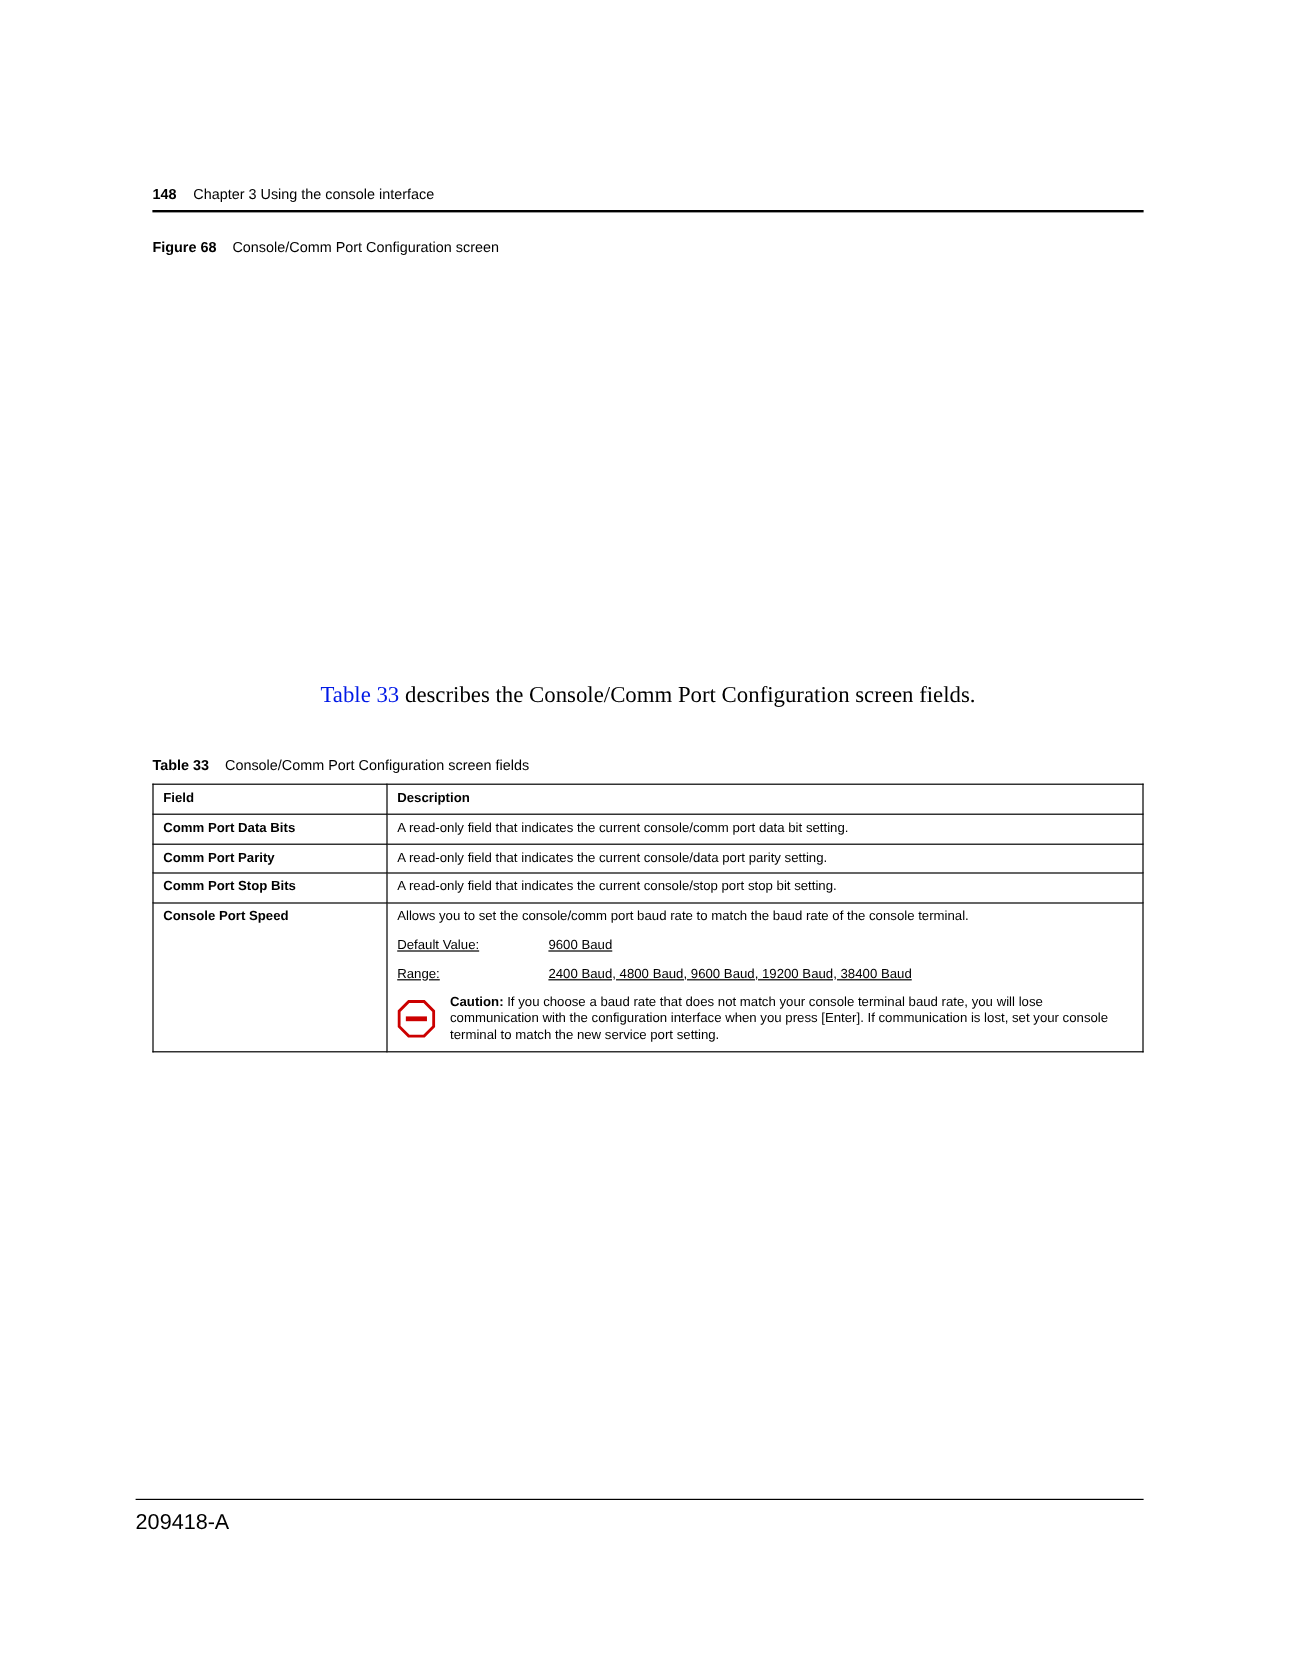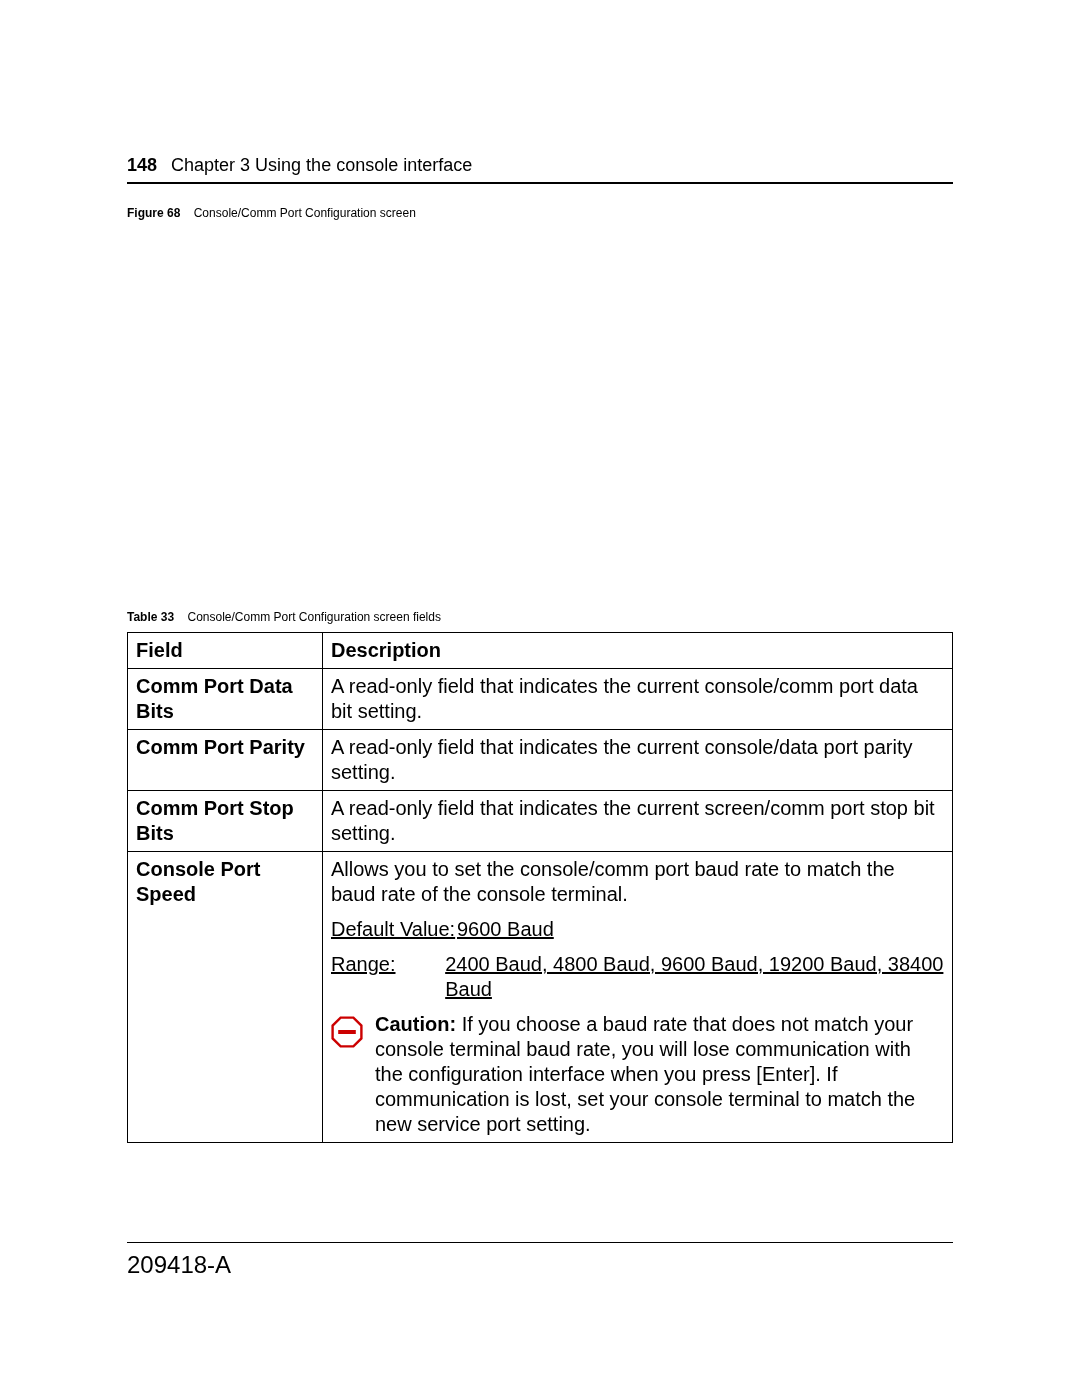--- a/index.html
+++ b/index.html
@@ -11,21 +11,21 @@
   }
   .page {
     width: 1080px;
     height: 1397px;
     position: relative;
     box-sizing: border-box;
     padding: 155px 127px 0 127px;
   }
   .header-line {
     display: flex;
-    font-size: 18px;
+    font-size: 12px;
     padding-bottom: 6px;
     border-bottom: 2px solid #000;
   }
   .header-line .pgnum {
     font-weight: bold;
     margin-right: 14px;
   }
   .fig-caption {
     margin-top: 22px;
     font-size: 12px;
@@ -51,21 +51,21 @@
     font-size: 12px;
     margin-bottom: 8px;
   }
   .tbl-caption .label {
     font-weight: bold;
     margin-right: 10px;
   }
   table.fields {
     border-collapse: collapse;
     width: 100%;
-    font-size: 20px;
+    font-size: 11px;
     line-height: 1.25;
   }
   table.fields th, table.fields td {
     border: 1.5px solid #000;
     text-align: left;
     vertical-align: top;
     padding: 5px 8px;
   }
   table.fields th {
     font-weight: bold;
@@ -76,45 +76,48 @@
   .kv { display: flex; text-decoration: underline; }
   .kv .k { width: 126px; }
   .caution-row { display: flex; align-items: flex-start; gap: 12px; }
   .caution-icon {
     flex: 0 0 32px;
     margin-top: 4px;
   }
   .stop-svg { width: 32px; height: 32px; display: block; }
   .footer {
     position: absolute;
-    left: 127px;
+    left: 113px;
     right: 127px;
     bottom: 118px;
     border-top: 1.5px solid #000;
     padding-top: 8px;
-    font-size: 24px;
+    font-size: 18px;
   }
 </style>
 </head>
 <body>
 
 <div class="page">
 
   <div class="header-line">
     <span class="pgnum">148</span>
     <span>Chapter 3  Using the console interface</span>
   </div>
 
   <div class="fig-caption">
     <span class="label">Figure 68</span>
     <span>Console/Comm Port Configuration screen</span>
   </div>
 
   <div class="fig-placeholder"></div>
 
+  <div class="ref-line">
+    <span class="tlink">Table 33</span><span> describes the Console/Comm Port Configuration screen fields.</span>
+  </div>
 
   <div class="tbl-caption">
     <span class="label">Table 33</span>
     <span>Console/Comm Port Configuration screen fields</span>
   </div>
 
   <table class="fields">
     <tbody>
         <tr>
       <th class="col-field">Field</th>
@@ -123,21 +126,21 @@
     <tr>
       <td class="col-field">Comm Port Data Bits</td>
       <td>A read-only field that indicates the current console/comm port data bit setting.</td>
     </tr>
     <tr>
       <td class="col-field">Comm Port Parity</td>
       <td>A read-only field that indicates the current console/data port parity setting.</td>
     </tr>
     <tr>
       <td class="col-field">Comm Port Stop Bits</td>
-      <td>A read-only field that indicates the current screen/comm port stop bit setting.</td>
+      <td>A read-only field that indicates the current console/stop port stop bit setting.</td>
     </tr>
     <tr>
       <td class="col-field">Console Port Speed</td>
       <td class="speed-cell">
         <div>Allows you to set the console/comm port baud rate to match the baud rate of the console terminal.</div>
         <div class="kv">
           <span class="k">Default Value:</span>
           <span>9600 Baud</span>
         </div>
         <div class="kv">

